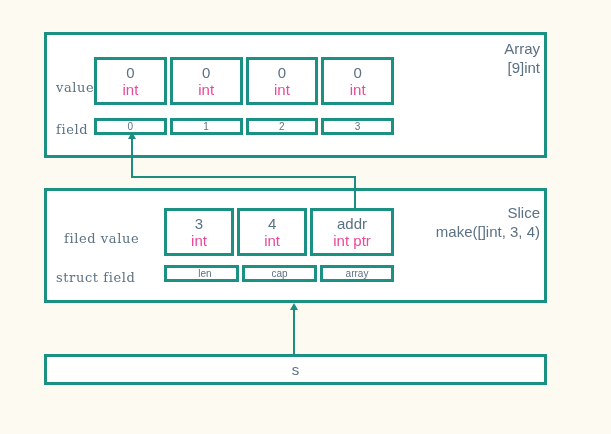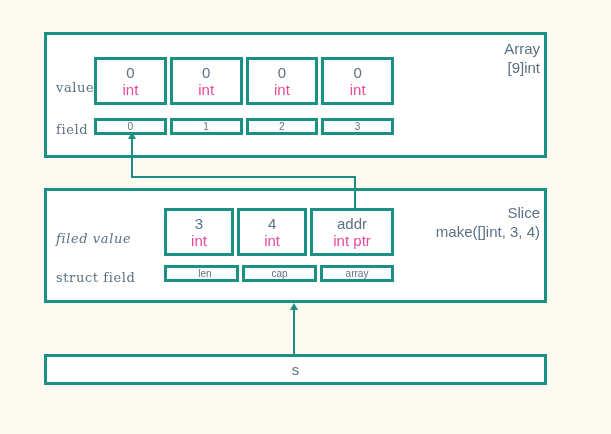--- a/index.html
+++ b/index.html
@@ -162,21 +162,21 @@
     </div>
   </div>
 
   <div class="outer-box" style="left:44px; top:188px; width:503px; height:115px;"></div>
 
   <div class="caption" style="left:350px; top:203px; width:190px;">
     <div>Slice</div>
     <div>make([]int, 3, 4)</div>
   </div>
 
-  <div class="row-label" style="left:56px; top:231px;font-style:italic;">filed value</div>
+  <div class="row-label" style="left:64px; top:231px;">filed value</div>
 
   <div class="row-label" style="left:56px; top:270px;text-align:center;">struct field</div>
 
   <div class="strip" style="left:164px; top:208px; width:230px;">
     <div class="cell value-cell" style="width:75px;">
       <span class="v-top">3</span>
       <span class="v-bot">int</span>
     </div>
     <div class="cell value-cell" style="width:75px;">
       <span class="v-top">4</span>

